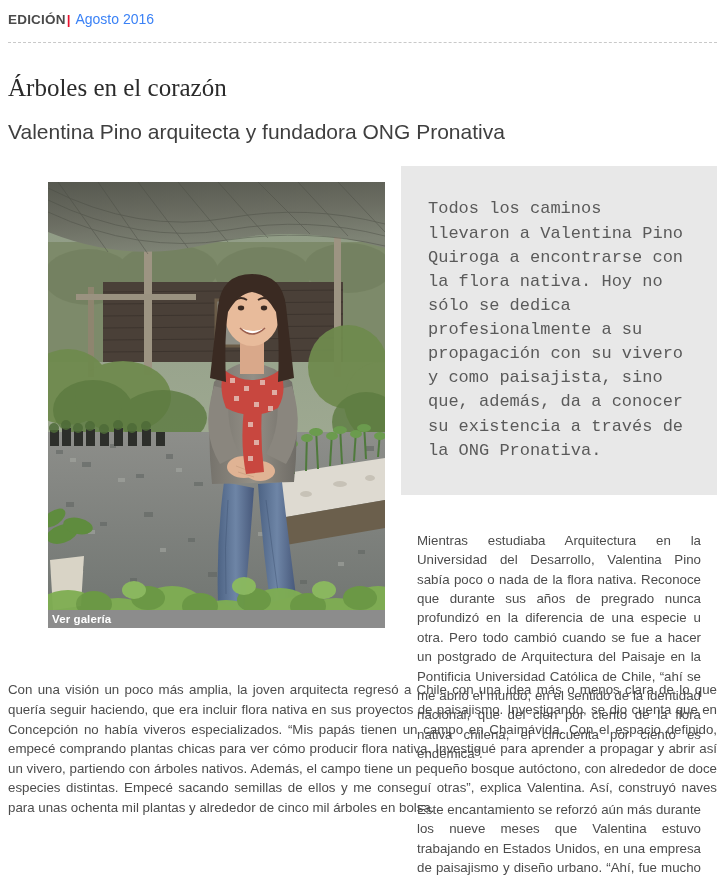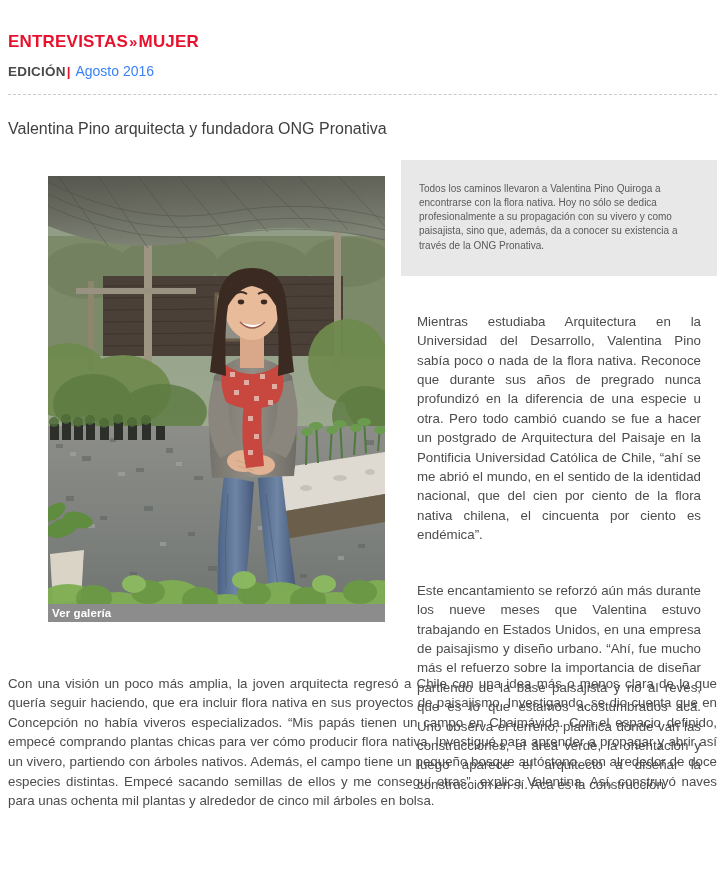--- a/index.html
+++ b/index.html
@@ -73,21 +73,21 @@
     padding-top: 22px;
     font-family: "Liberation Serif", serif;
     font-size: 25px;
     font-weight: normal;
     color: #2b2b2b;
     line-height: 1.2;
   }
   .article-subtitle {
     margin: 0;
     padding-top: 16px;
-    font-size: 16px;
+    font-size: 21px;
     font-weight: normal;
     color: #3f3f3f;
     line-height: 1.25;
   }
 
   
   .columns {
     position: relative;
     margin-top: 21px;
     height: 470px;
@@ -125,24 +125,25 @@
 
   .rightcol {
     overflow: hidden;
   }
   .lead-box {
     background: #e8e8e8;
     padding: 18px 16px 19px 14px;
     box-sizing: border-box;
   }
   .lead-box p {
-    margin: 4px;
-    font-size: 10px;
+    margin: 13px;
+    font-size: 17px;
     line-height: 1.42;
     color: #5a5a5a;
+    font-family: Liberation Mono, monospace;
   }
   .byline {
     margin: 0;
     padding-top: 24px;
     font-size: 10.5px;
     color: #7d7d7d;
     line-height: 1.3;
   }
   .body-p {
     margin: 16px;
@@ -164,30 +165,28 @@
     font-stretch: condensed;
   }
   .full-p.first { padding-top: 14px; }
   .clear { clear: both; }
 </style>
 </head>
 <body>
 
 <div class="page">
 
-  <div class="kicker">
-    <span>ENTREVISTAS</span><span class="sep">»</span><span>MUJER</span>
-  </div>
 
   <div class="edition-row">
     <span class="edition-label">EDICIÓN</span><span class="edition-pipe">|</span><span class="edition-date">Agosto 2016</span>
   </div>
 
   <hr class="rule">
 
+  <h1 class="article-title">Árboles en el corazón</h1>
   <h2 class="article-subtitle">Valentina Pino arquitecta y fundadora ONG Pronativa</h2>
 
   <div class="columns">
 
     <figure class="figure">
       <div class="photo">
         <svg width="337" height="446" viewBox="0 0 337 446">
           <defs>
             <linearGradient id="skyG" x1="0" y1="0" x2="0" y2="1">
               <stop offset="0" stop-color="#8e9a84"></stop>

